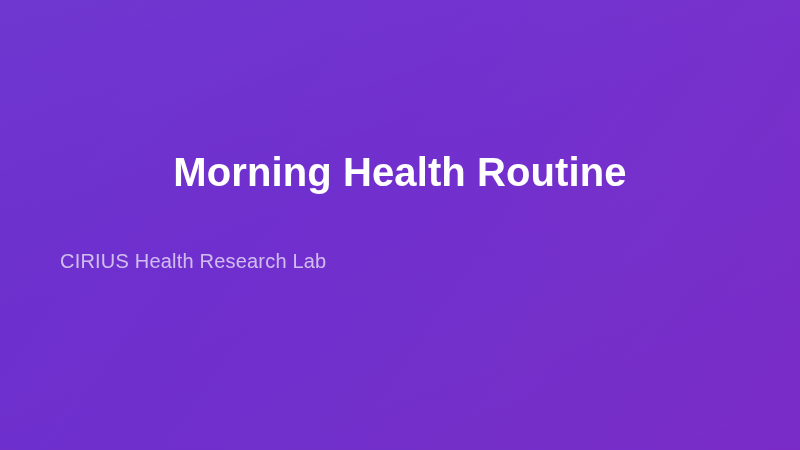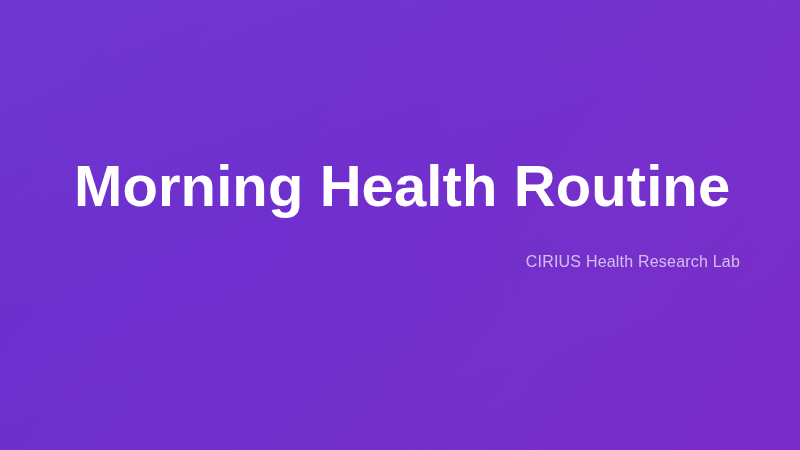--- a/index.html
+++ b/index.html
@@ -43,44 +43,44 @@
     top: 0;
     height: 450px;
     display: flex;
     flex-direction: column;
     align-items: center;
     justify-content: flex-start;
     z-index: 2;
   }
 
   .slide-title {
-    margin: 14px;
+    margin: 0;
     padding: 0;
     position: absolute;
     top: 146px;
     left: 60px;
     right: 60px;
     text-align: center;
-    font-size: 58px;
+    font-size: 40px;
     font-weight: bold;
     line-height: 52px;
     letter-spacing: 0.1px;
     color: #FFFFFF;
     white-space: nowrap;
   }
 
   .slide-subtitle {
     margin: 0;
     padding: 0;
     position: absolute;
     top: 251px;
     left: 60px;
     right: 60px;
-    text-align: right;
-    font-size: 16px;
+    text-align: left;
+    font-size: 20px;
     font-weight: normal;
     line-height: 21px;
     letter-spacing: 0.2px;
     color: rgba(255, 255, 255, 0.68);
     white-space: nowrap;
   }
 </style>
 </head>
 <body>
 

